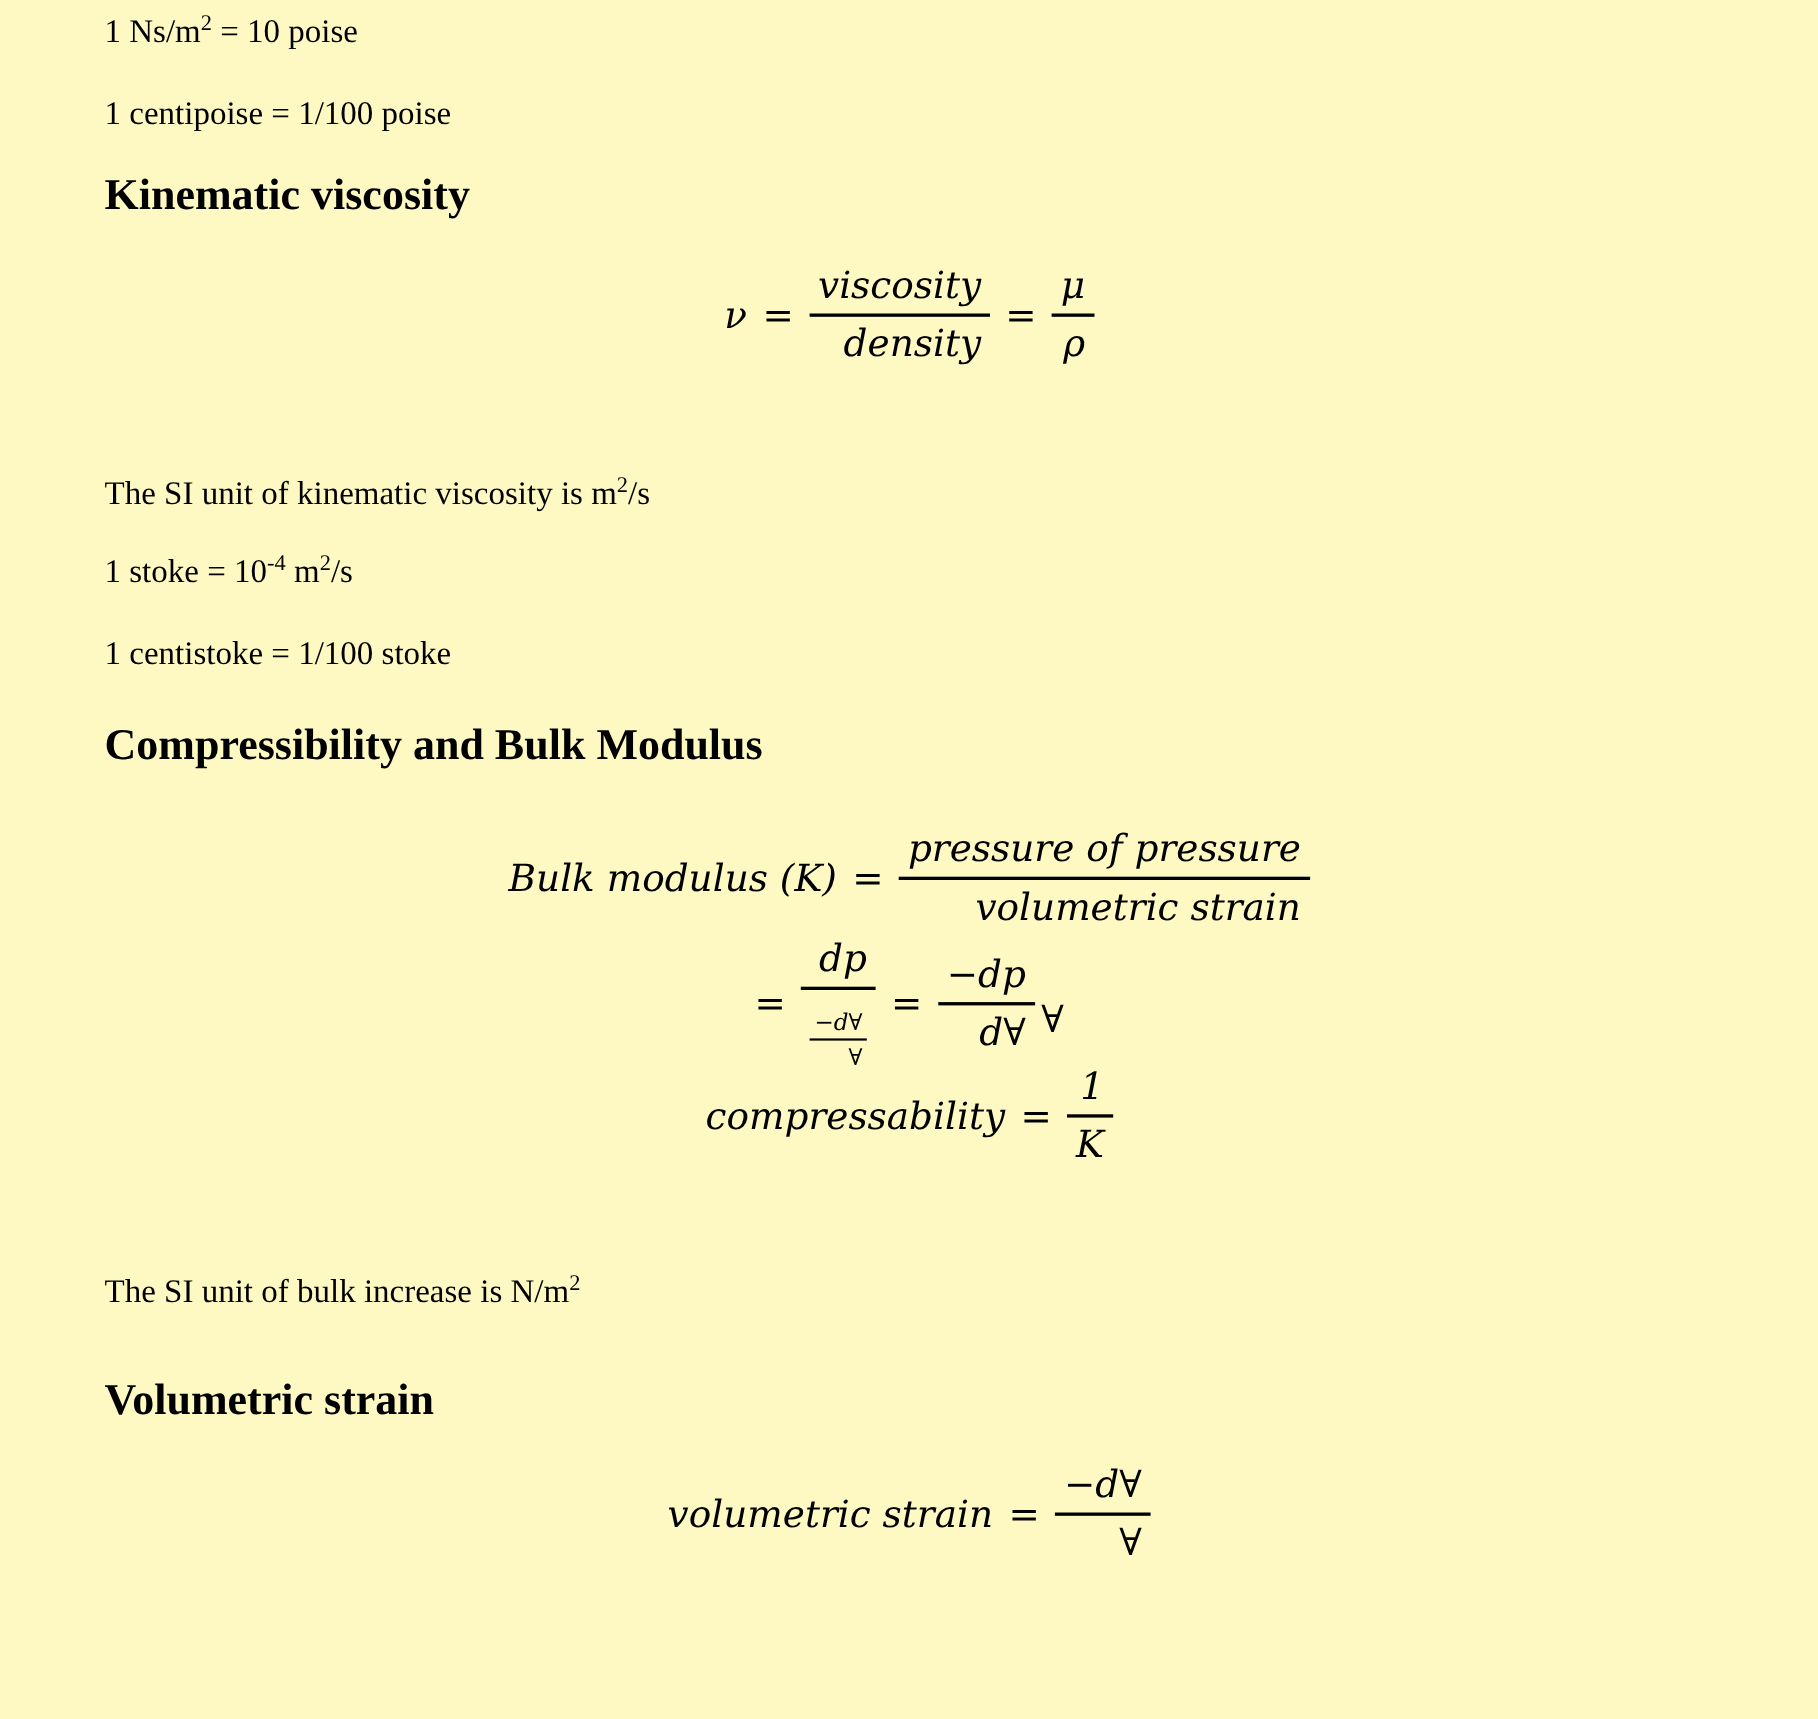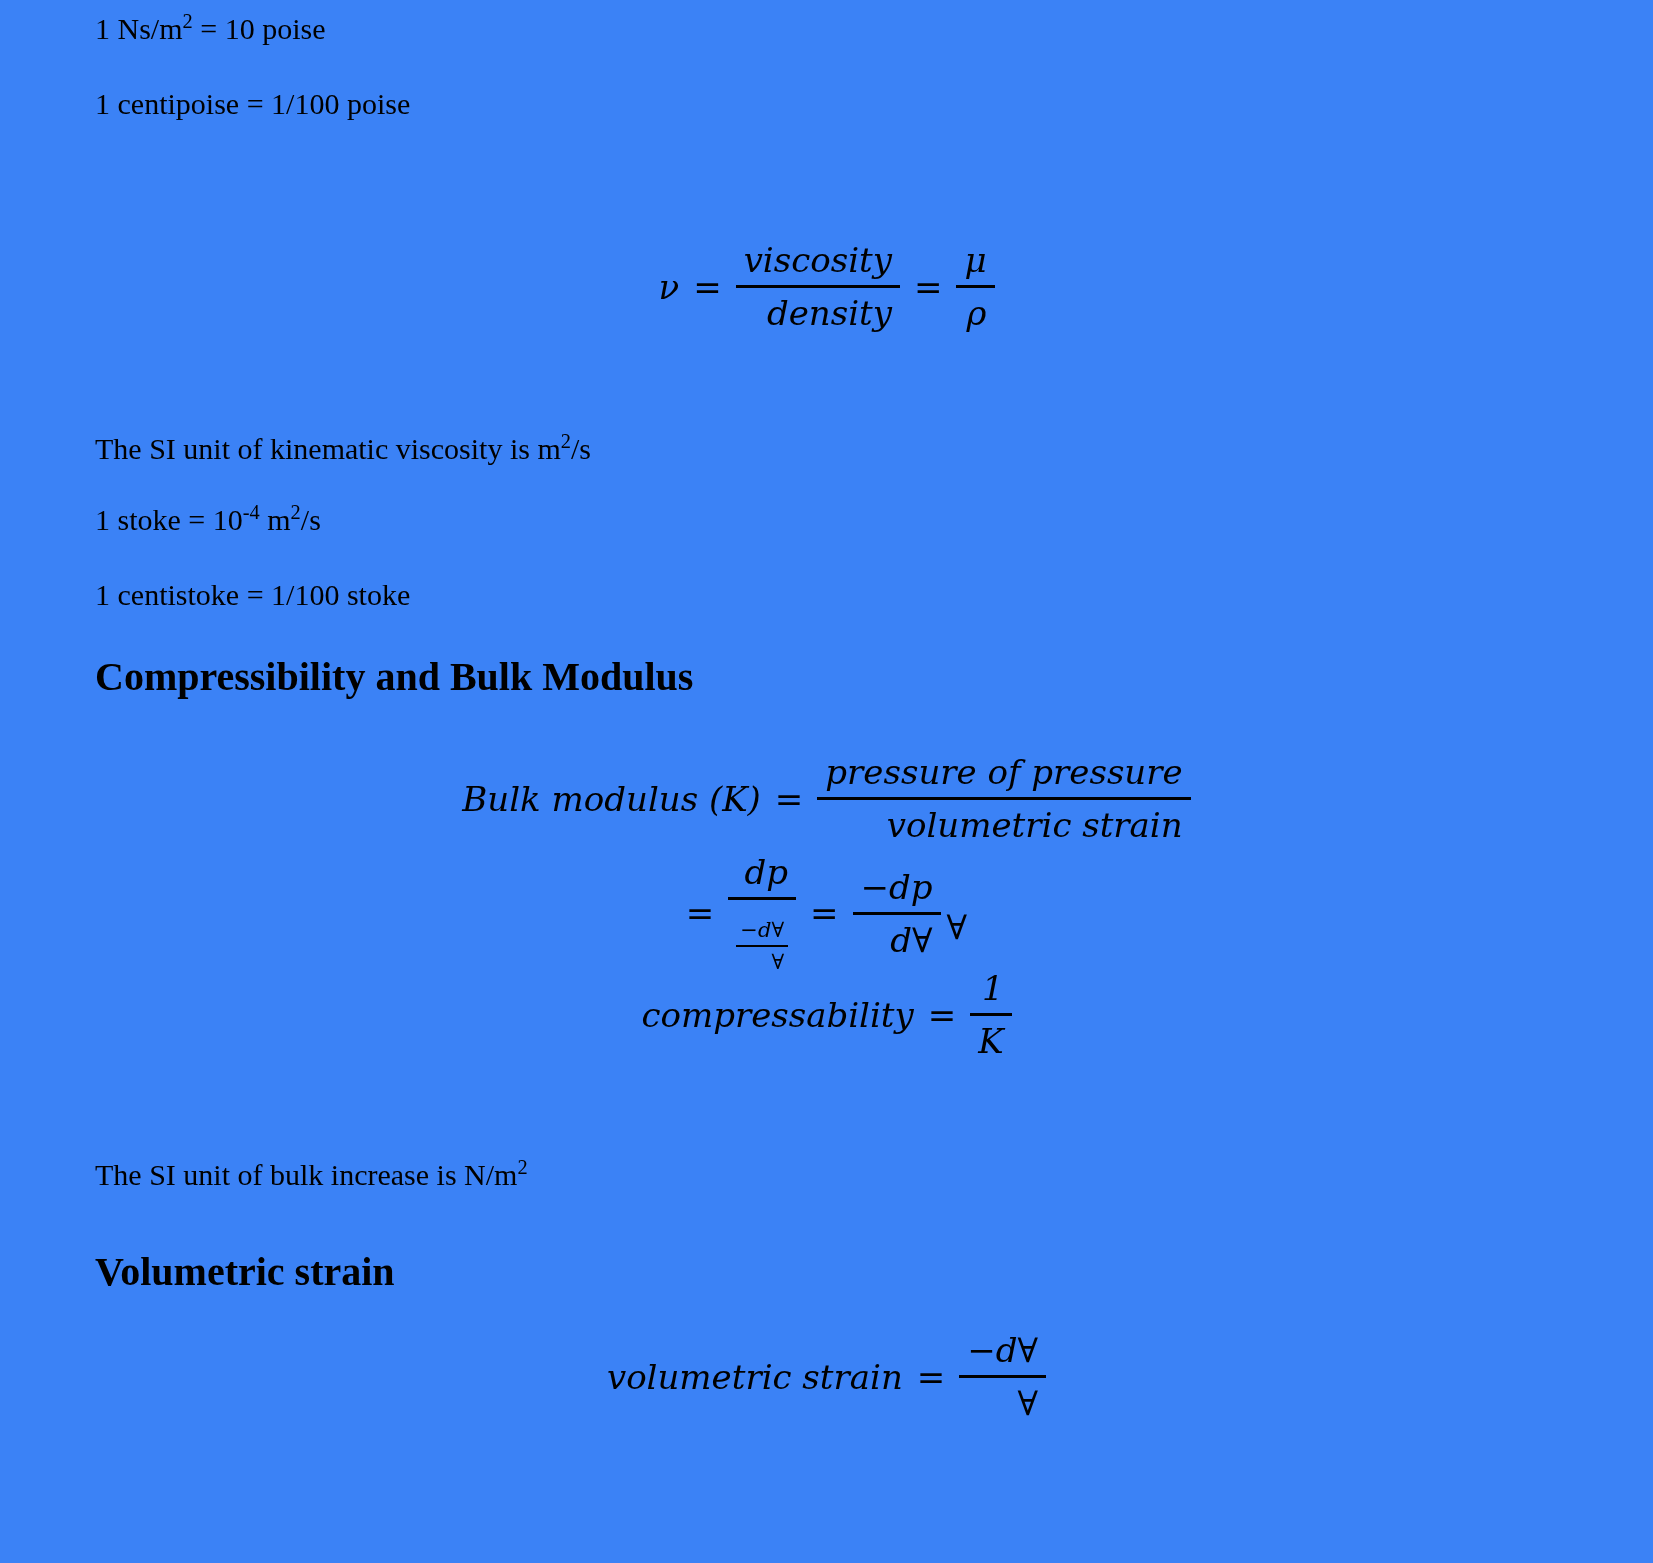--- a/index.html
+++ b/index.html
@@ -5,21 +5,21 @@
   * { margin: 0; padding: 0; box-sizing: border-box; }
   html, body { background: #ffffff; }
   body {
     width: 1653px; height: 1563px;
     font-family: "Liberation Serif", serif;
     color: #000000;
   }
   .page {
     position: relative;
     width: 1653px; height: 1563px;
-    background: #3b82f6;
+    background: #fef9c3;
     overflow: hidden;
   }
   
   .line {
     position: absolute;
     left: 95px;
     font-size: 30px;
     white-space: nowrap;
     line-height: 1.15;
   }
@@ -82,20 +82,21 @@
 </style>
 </head>
 <body>
 
 <div class="page">
 
   <p class="line" style="top:12px"><span>1 Ns/m</span><span class="sup">2</span><span> = 10 poise</span></p>
 
   <p class="line" style="top:87px">1 centipoise = 1/100 poise</p>
 
+  <h2 class="heading" style="top:155px">Kinematic viscosity</h2>
 
   <div class="formula" style="top:240px">
     <span>ν</span>
     <span class="eq">=</span>
     <span class="frac">
       <span class="num">viscosity</span>
       <span class="den">density</span>
     </span>
     <span class="eq">=</span>
     <span class="frac">

